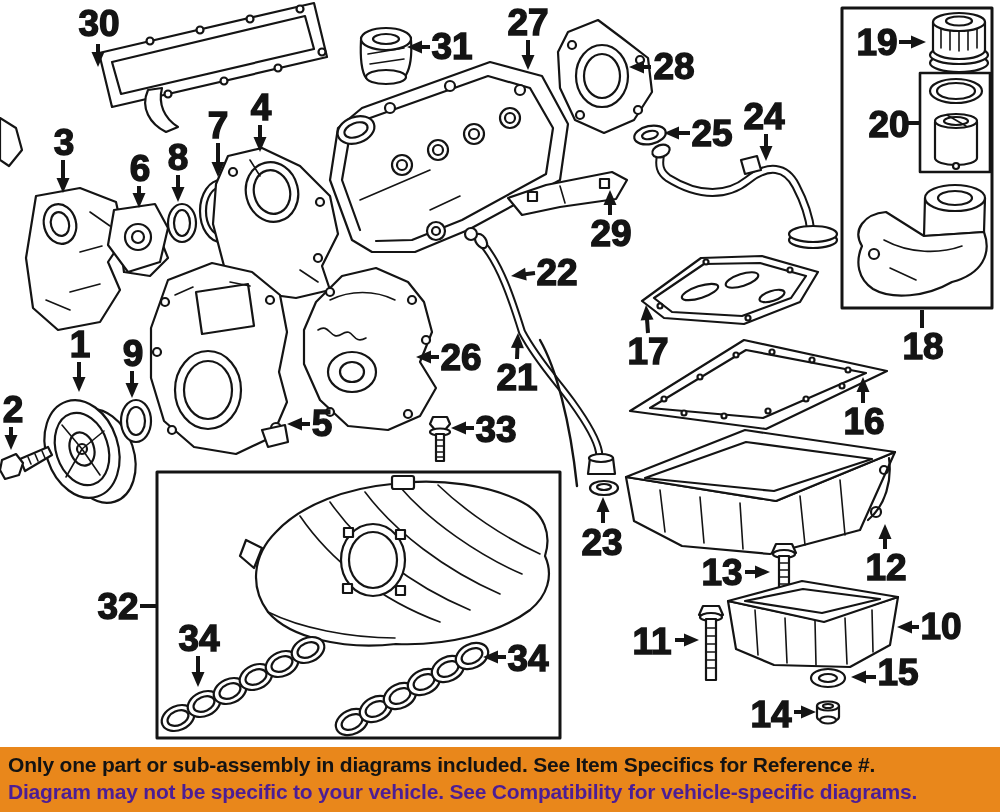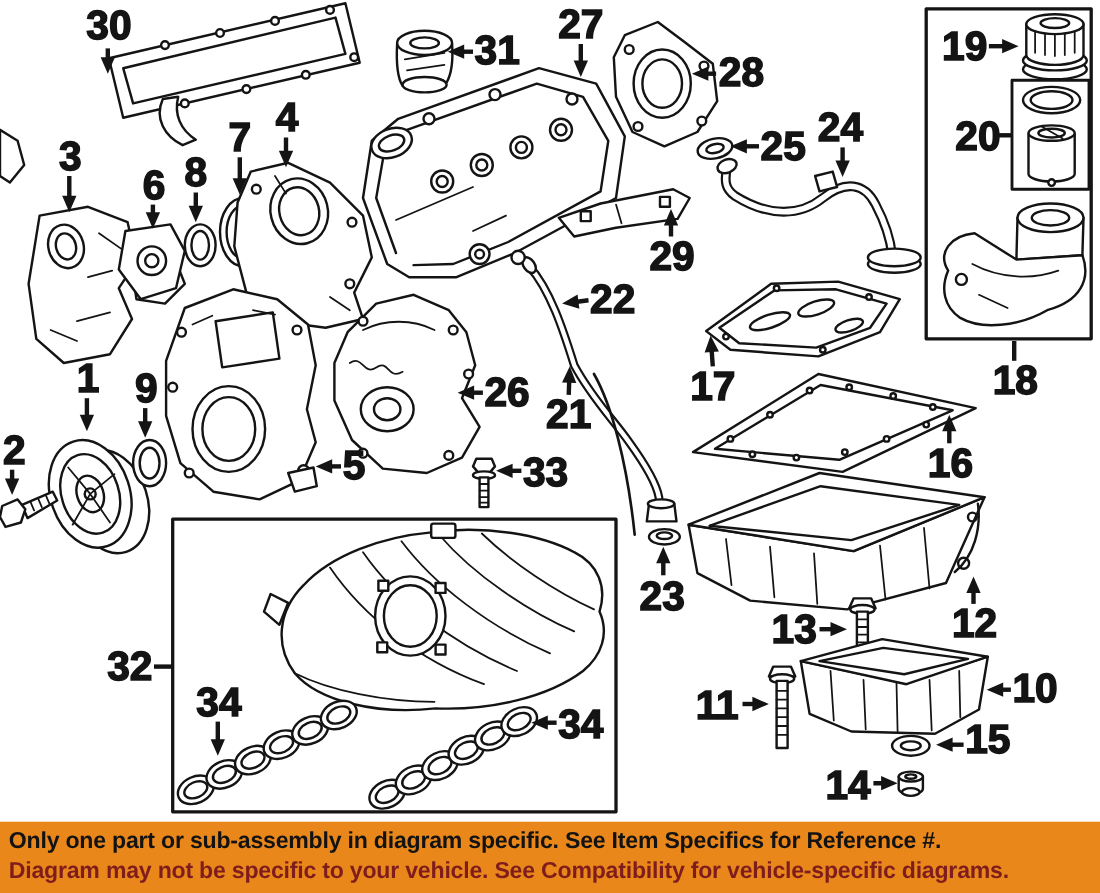--- a/index.html
+++ b/index.html
@@ -540,17 +540,17 @@
         </g>
         <g>
           <text x="528" y="658" dominant-baseline="central">34</text>
           <line x1="506" y1="657" x2="495" y2="657" stroke="#141414" stroke-width="4"></line>
           <polygon points="483,657 498,650.5 498,663.5" fill="#141414"></polygon>
         </g>
       </g>
   </svg>
 
   <div class="banner" style="background: rgb(233, 135, 27);">
-    <div style="color: rgb(19, 19, 19);">Only one part or sub-assembly in diagram specific. See Item Specifics for Reference #.</div>
-    <div style="color: #7f1d1d;">Diagram may not be specific to your vehicle. See Compatibility for vehicle-specific diagrams.</div>
+    <div style="color: rgb(19, 19, 19);">Only one part or sub-assembly in diagrams included. See Item Specifics for Reference #.</div>
+    <div style="color: #4c1d95;">Diagram may not be specific to your vehicle. See Compatibility for vehicle-specific diagrams.</div>
   </div>
 
 </div>
 
 </body></html>

